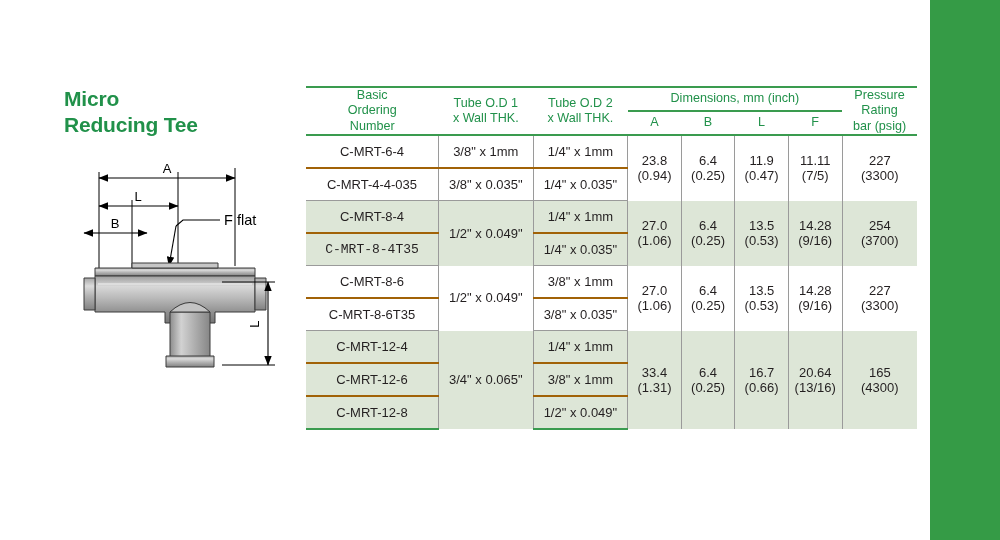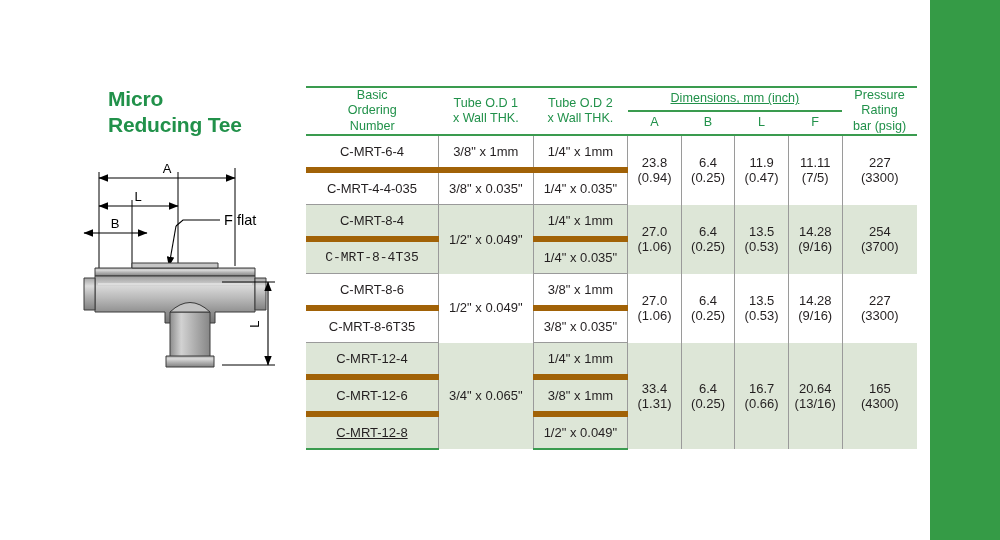--- a/index.html
+++ b/index.html
@@ -30,21 +30,20 @@
   #title {
     position: absolute;
     left: 64px;
     top: 86px;
     width: 230px;
     font-size: 21px;
     font-weight: bold;
     line-height: 1.26;
     color: #21914a;
     letter-spacing: -0.2px;
-    margin-left: 44px;
   }
   #title .tline { display: block; white-space: pre; }
 
   
   #drawing {
     position: absolute;
     left: 70px;
     top: 160px;
     width: 230px;
     height: 215px;
@@ -71,33 +70,33 @@
   
   .hdr {
     color: #21914a;
     font-weight: bold;
     font-size: 12.6px;
     line-height: 1.22;
     padding: 5px 2px 6px 2px;
   }
   .rule-top   { border-top: 2.5px solid #3a9b4f; }
   .rule-bot   { border-bottom: 2.5px solid #3a9b4f; }
-  .sub-rule   { border-bottom: 2px solid #3a9b4f; text-decoration: underline; }
+  .sub-rule   { border-bottom: 2px solid #3a9b4f; }
 
   
   .cell {
     height: 31px;
     line-height: 1.18;
     font-size: 13px;
     color: #231f20;
     border-right: 1px solid #9a9a9a;
     padding: 0 3px;
   }
   .cell.last { border-right: none; }
-  .cell.hsep { border-bottom: 6px solid #a16207; }
+  .cell.hsep { border-bottom: 2px solid #a16207; }
   .cell.ordnum { text-align: left; padding-left: 12px; }
   .shade { background: #dde6d7; }
   .plain { background: #ffffff; }
 
   .two-line { white-space: pre-line; }
 
   
   .c-ord  { width: 134px; }
   .c-od1  { width: 95px; }
   .c-od2  { width: 95px; }
@@ -297,17 +296,17 @@
         <td class="cell two-line c-f shade" rowspan="3">20.64
 (13/16)</td>
         <td class="cell two-line c-pr shade last" rowspan="3">165
 (4300)</td>
       </tr>
       <tr>
         <td class="cell ordnum c-ord shade hsep">C-MRT-12-6</td>
         <td class="cell c-od2 shade hsep">3/8" x 1mm</td>
       </tr>
       <tr>
-        <td class="cell ordnum c-ord shade" style="border-bottom: 2.5px solid rgb(58, 155, 79); text-decoration: underline;">C-MRT-12-8</td>
+        <td class="cell ordnum c-ord shade" style="border-bottom: 2.5px solid rgb(58, 155, 79);">C-MRT-12-8</td>
         <td class="cell c-od2 shade" style="border-bottom: 2.5px solid rgb(58, 155, 79);">1/2" x 0.049"</td>
       </tr>
     </tbody>
 </table>
 
 </body></html>

